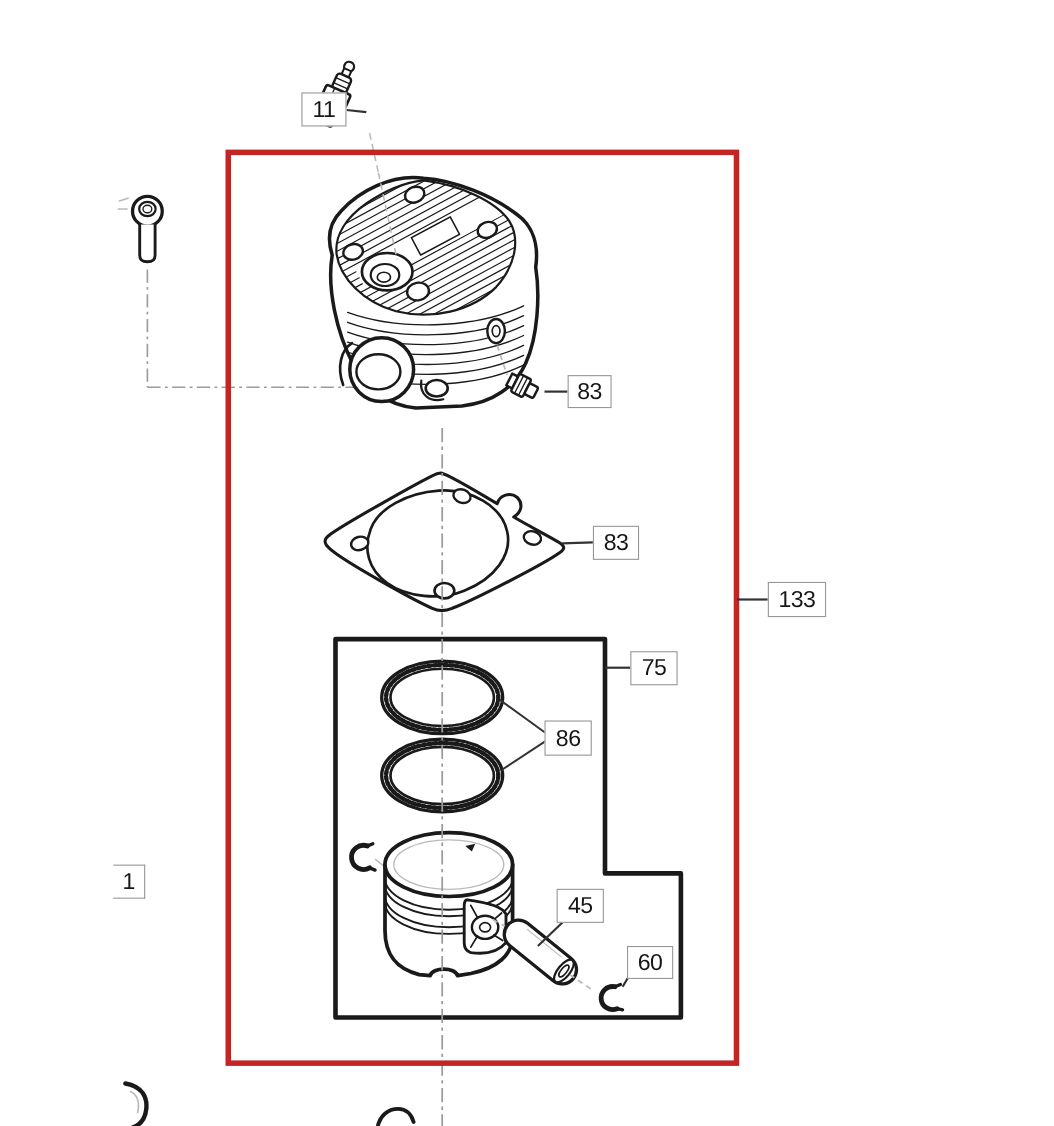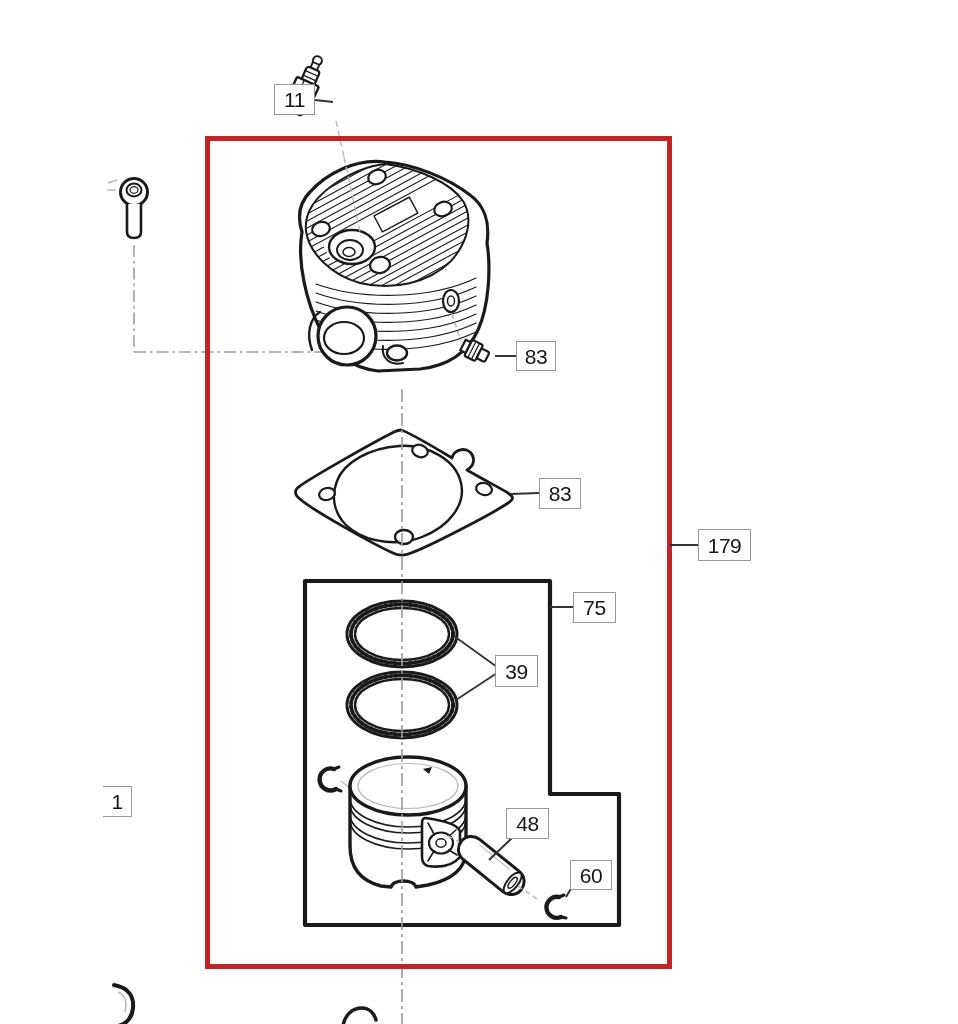--- a/index.html
+++ b/index.html
@@ -197,20 +197,20 @@
     <path class="conn" stroke-width="2" d="M550,607 L573,607"></path>
     <path class="conn" stroke-width="1.8" d="M497,667 L454,636 M497,673 L456,700"></path>
     <path class="conn" stroke-width="2" d="M512,838 L489,860"></path>
     <path class="conn" stroke-width="2" d="M575,882 L566,897"></path>
   </g>
 </svg>
 
 <div class="callout" style="left:274px;top:84px;width:41px;height:31px">11</div>
 <div class="callout" style="left:516px;top:341px;width:40px;height:30px">83</div>
 <div class="callout" style="left:539px;top:478px;width:42px;height:31px">83</div>
-<div class="callout" style="left:698px;top:529px;width:53px;height:32px">179</div>
+<div class="callout" style="left:698px;top:529px;width:53px;height:32px">133</div>
 <div class="callout" style="left:573px;top:592px;width:43px;height:31px">75</div>
-<div class="callout" style="left:495px;top:655px;width:43px;height:32px">39</div>
-<div class="callout" style="left:506px;top:808px;width:43px;height:31px">48</div>
+<div class="callout" style="left:495px;top:655px;width:43px;height:32px">86</div>
+<div class="callout" style="left:506px;top:808px;width:43px;height:31px">45</div>
 <div class="callout" style="left:570px;top:860px;width:42px;height:30px">60</div>
 <div class="callout cut" style="left:103px;top:786px;width:29px;height:31px">1</div>
 
 </div>
 
 </body></html>

